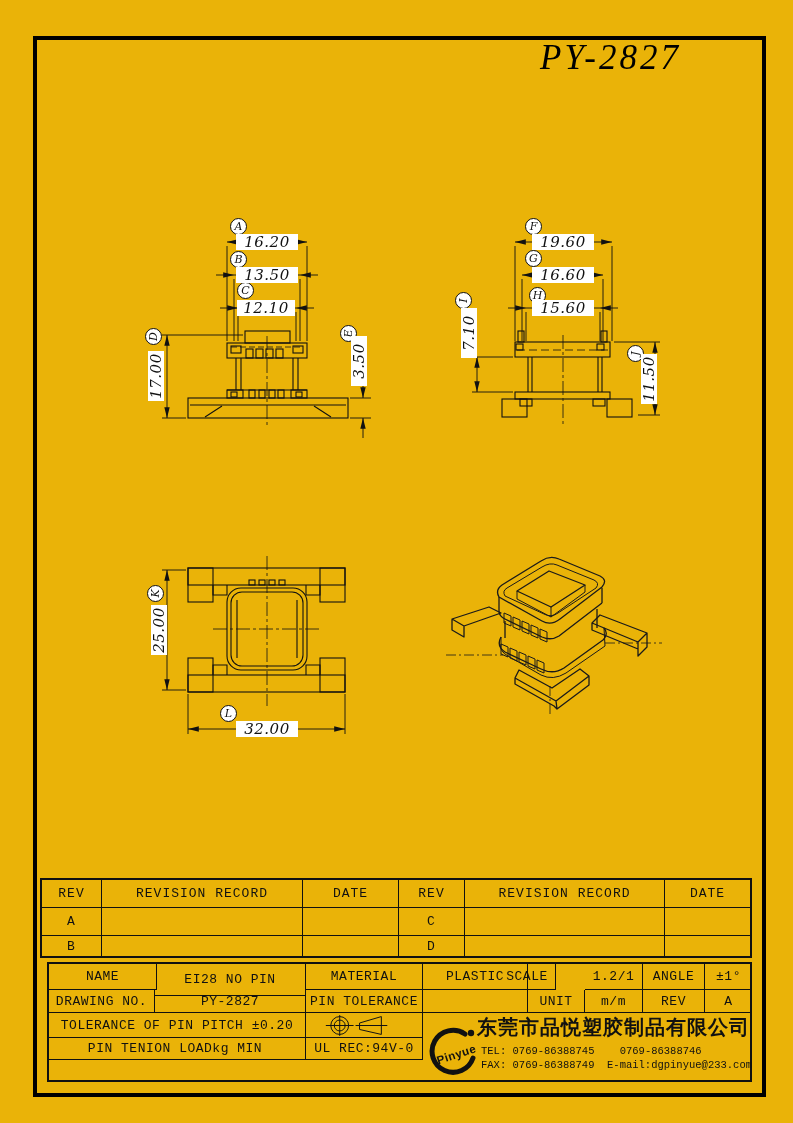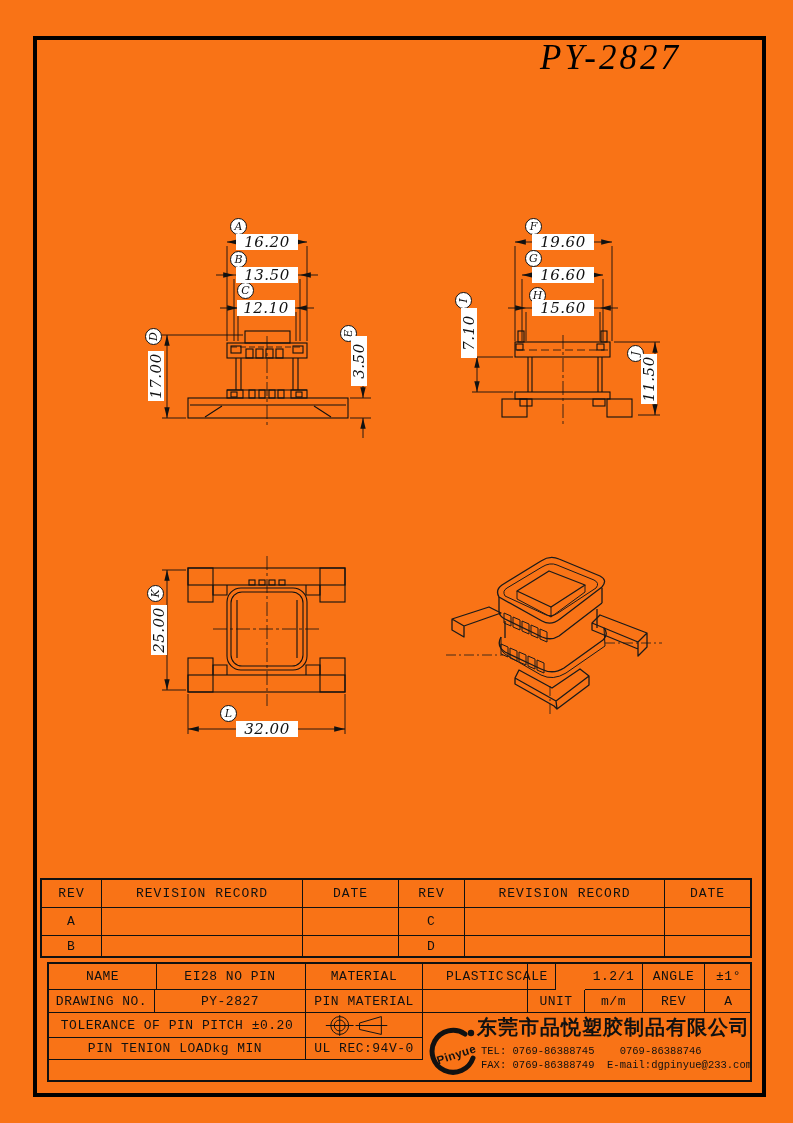--- a/index.html
+++ b/index.html
@@ -1,16 +1,16 @@
 <!DOCTYPE html>
 <html><head>
 <meta charset="utf-8">
 <style>
   html,body{margin:0;padding:0;background:#fff;}
-  .page{position:relative;width:793px;height:1123px;background:#f97316;overflow:hidden;
+  .page{position:relative;width:793px;height:1123px;background:#eab308;overflow:hidden;
         font-family:"Liberation Mono",monospace;color:#111;}
   .frame{position:absolute;left:33px;top:36px;width:725px;height:1053px;border:4px solid #000;}
   .title{position:absolute;left:540px;top:38px;font:italic 35px "Liberation Serif",serif;letter-spacing:3px;color:#000;}
   .art{position:absolute;left:0;top:0;}
   .circ{position:absolute;width:15px;height:15px;border:1.2px solid #111;border-radius:50%;
         display:flex;align-items:center;justify-content:center;
         font:italic 11px "DejaVu Serif",serif;background:#fff;}
   .rot{transform:rotate(-90deg);}
   .dim{position:absolute;font:italic 15px "DejaVu Serif",serif;letter-spacing:.5px;
        text-align:center;background:#fff;line-height:16px;white-space:pre;}
@@ -213,31 +213,31 @@
     <div>B</div>
     <div></div>
     <div></div>
     <div>D</div>
     <div></div>
     <div></div>
   </div>
 
   <div class="tb">
     <div class="c" style="left:0;top:0;width:108px;height:26px">NAME</div>
-    <div class="c" style="left:106px;top:0;width:151px;height:26px">EI28 NO PIN</div>
+    <div class="c" style="left:106px;top:0;width:151px;height:32px">EI28 NO PIN</div>
     <div class="c" style="left:257px;top:0;width:117px;height:26px">MATERIAL</div>
     <div class="c" style="left:374px;top:0;width:105px;height:26px">PLASTIC</div>
     <div class="c" style="left:450px;top:0;width:57px;height:26px">SCALE</div>
     <div class="c" style="left:536px;top:0;width:58px;height:26px">1.2/1</div>
     <div class="c" style="left:594px;top:0;width:62px;height:26px">ANGLE</div>
     <div class="c nr" style="left:656px;top:0;width:47px;height:26px">±1°</div>
 
     <div class="c" style="left:0;top:26px;width:106px;height:23px">DRAWING NO.</div>
     <div class="c" style="left:106px;top:26px;width:151px;height:23px">PY-2827</div>
-    <div class="c" style="left:257px;top:26px;width:117px;height:23px">PIN MATERIAL</div>
+    <div class="c" style="left:257px;top:26px;width:117px;height:23px">PIN TOLERANCE</div>
     <div class="c" style="left:374px;top:26px;width:105px;height:23px"></div>
     <div class="c" style="left:479px;top:26px;width:57px;height:23px">UNIT</div>
     <div class="c" style="left:536px;top:26px;width:58px;height:23px">m/m</div>
     <div class="c" style="left:594px;top:26px;width:62px;height:23px">REV</div>
     <div class="c nr" style="left:656px;top:26px;width:47px;height:23px">A</div>
 
     <div class="c" style="left:0;top:49px;width:257px;height:25px">TOLERANCE OF PIN PITCH ±0.20</div>
     <div class="c" style="left:257px;top:49px;width:117px;height:25px">
       <svg width="117" height="23" viewBox="0 0 117 23">
         <g stroke="#111" fill="none" stroke-width="1">

